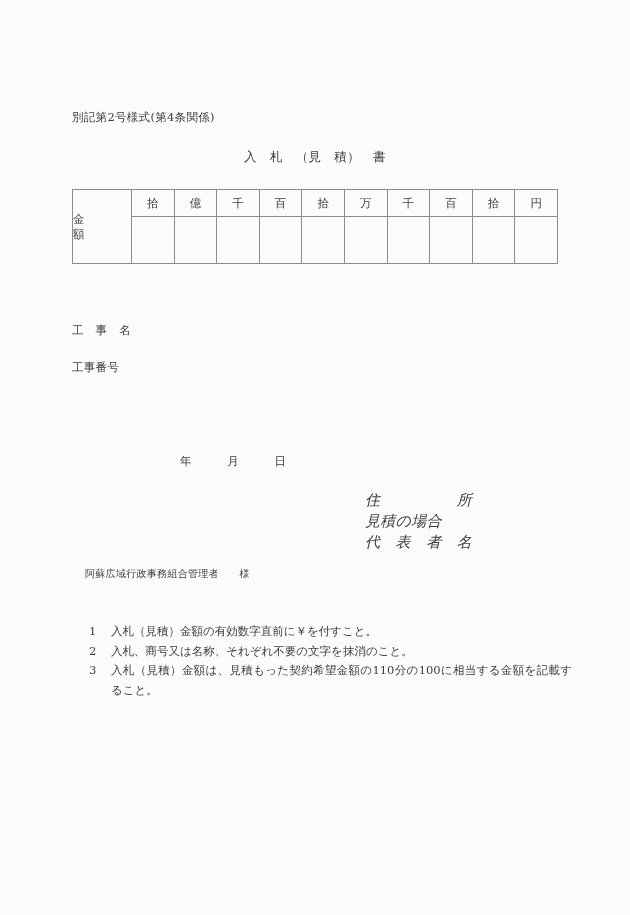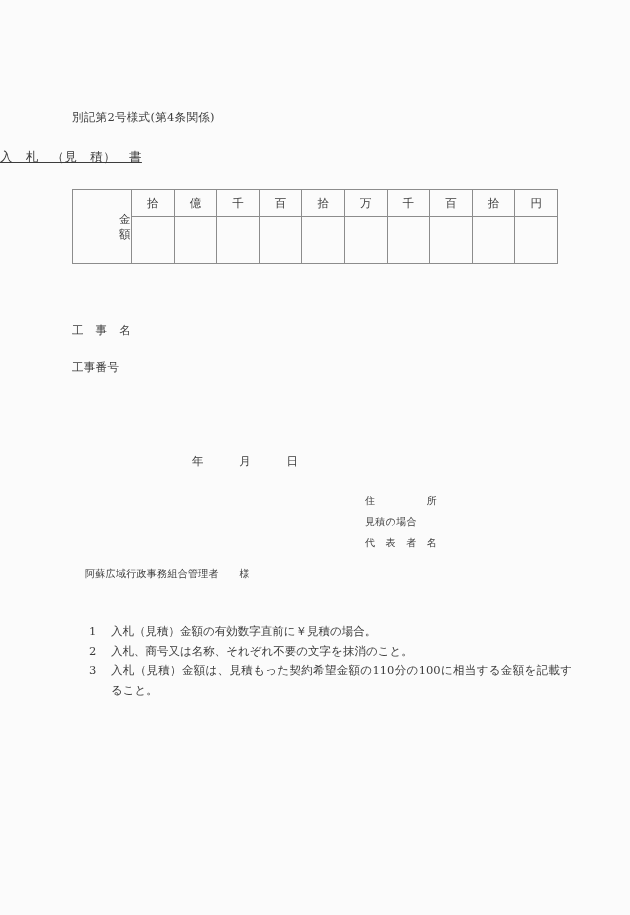--- a/index.html
+++ b/index.html
@@ -32,24 +32,24 @@
     font-size: 11.5px;
     letter-spacing: 0.3px;
     white-space: nowrap;
   }
 
   .doc-title {
     position: absolute;
     left: 0;
     right: 0;
     top: 120px;
+    text-align: center;
     font-size: 12.5px;
     letter-spacing: 0.4px;
     white-space: nowrap;
-    text-decoration: underline;
   }
 
   
   .amount-table {
     position: absolute;
     left: 72px;
     top: 160px;
     width: 486px;
     border-collapse: collapse;
     table-layout: fixed;
@@ -58,21 +58,21 @@
     border: 1px solid #8c8c8c;
     padding: 0;
     font-size: 11.5px;
     text-align: center;
     vertical-align: middle;
     font-family: "DejaVu Serif", "Liberation Serif", serif;
   }
   .amount-table .label-cell {
     width: 58px;
     height: 72px;
-    text-align: right;
+    text-align: left;
     letter-spacing: 0.5px;
     font-size: 11.5px;
   }
   .amount-table .unit-head {
     height: 26px;
     line-height: 26px;
   }
   .amount-table .value-cell {
     height: 46px;
   }
@@ -98,33 +98,34 @@
     font-size: 11.5px;
     line-height: 21px;
     text-indent: 13px;
     text-align: justify;
     letter-spacing: 0.05px;
   }
 
   
   .date-line {
     position: absolute;
-    left: 192px;
+    left: 180px;
     top: 425px;
     font-size: 11.5px;
     white-space: pre;
     letter-spacing: 0.3px;
   }
 
   
   .signature-block {
     position: absolute;
     left: 365px;
     top: 461px;
-    font-size: 10px;
+    font-size: 15px;
+    font-style: italic;
   }
   .signature-block .sig-line {
     white-space: pre;
     line-height: 21px;
     letter-spacing: 0.3px;
   }
 
   
   .addressee {
     position: absolute;
@@ -221,21 +222,21 @@
     <div class="sig-line">見積の場合</div>
     <div class="sig-line">代　表　者　名</div>
   </div>
 
   <div class="addressee">阿蘇広域行政事務組合管理者　　様</div>
 
   <div class="remarks">
     <ul class="remarks-list">
       <li>
         <span class="num">1</span>
-        <span class="txt">入札（見積）金額の有効数字直前に￥見積の場合。</span>
+        <span class="txt">入札（見積）金額の有効数字直前に￥を付すこと。</span>
       </li>
       <li>
         <span class="num">2</span>
         <span class="txt">入札、商号又は名称、それぞれ不要の文字を抹消のこと。</span>
       </li>
       <li>
         <span class="num">3</span>
         <span class="txt">入札（見積）金額は、見積もった契約希望金額の110分の100に相当する金額を記載すること。</span>
       </li>
     </ul>

